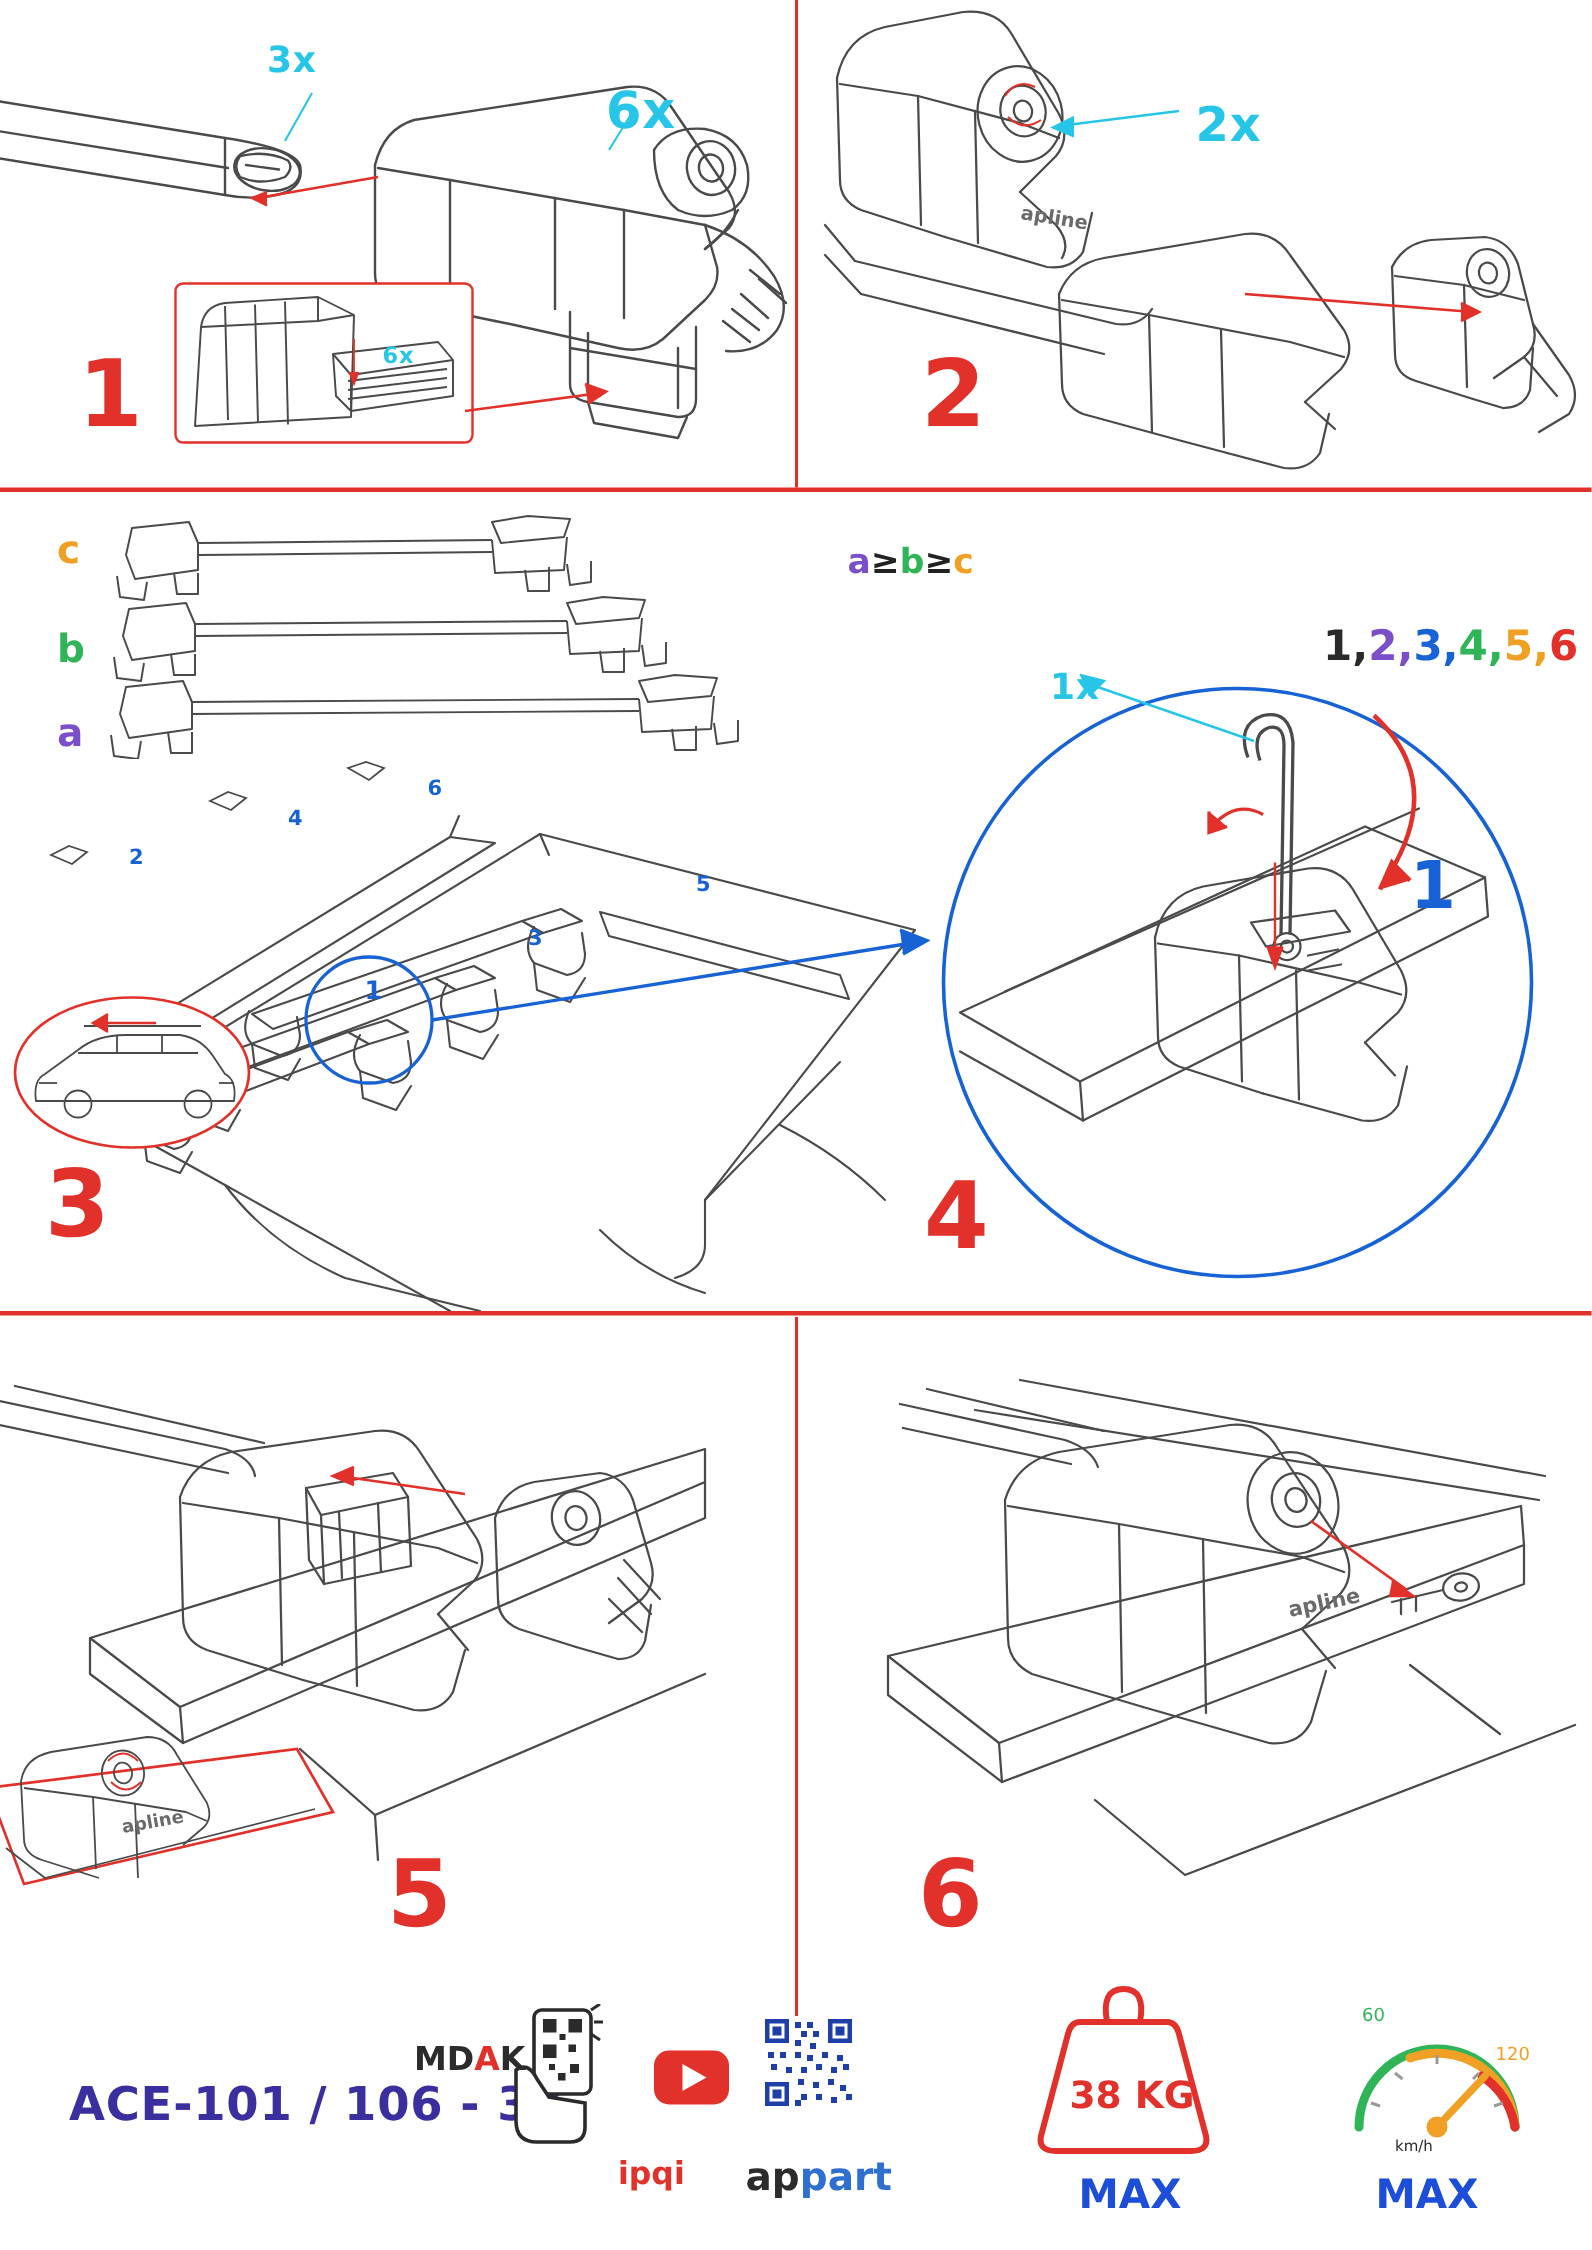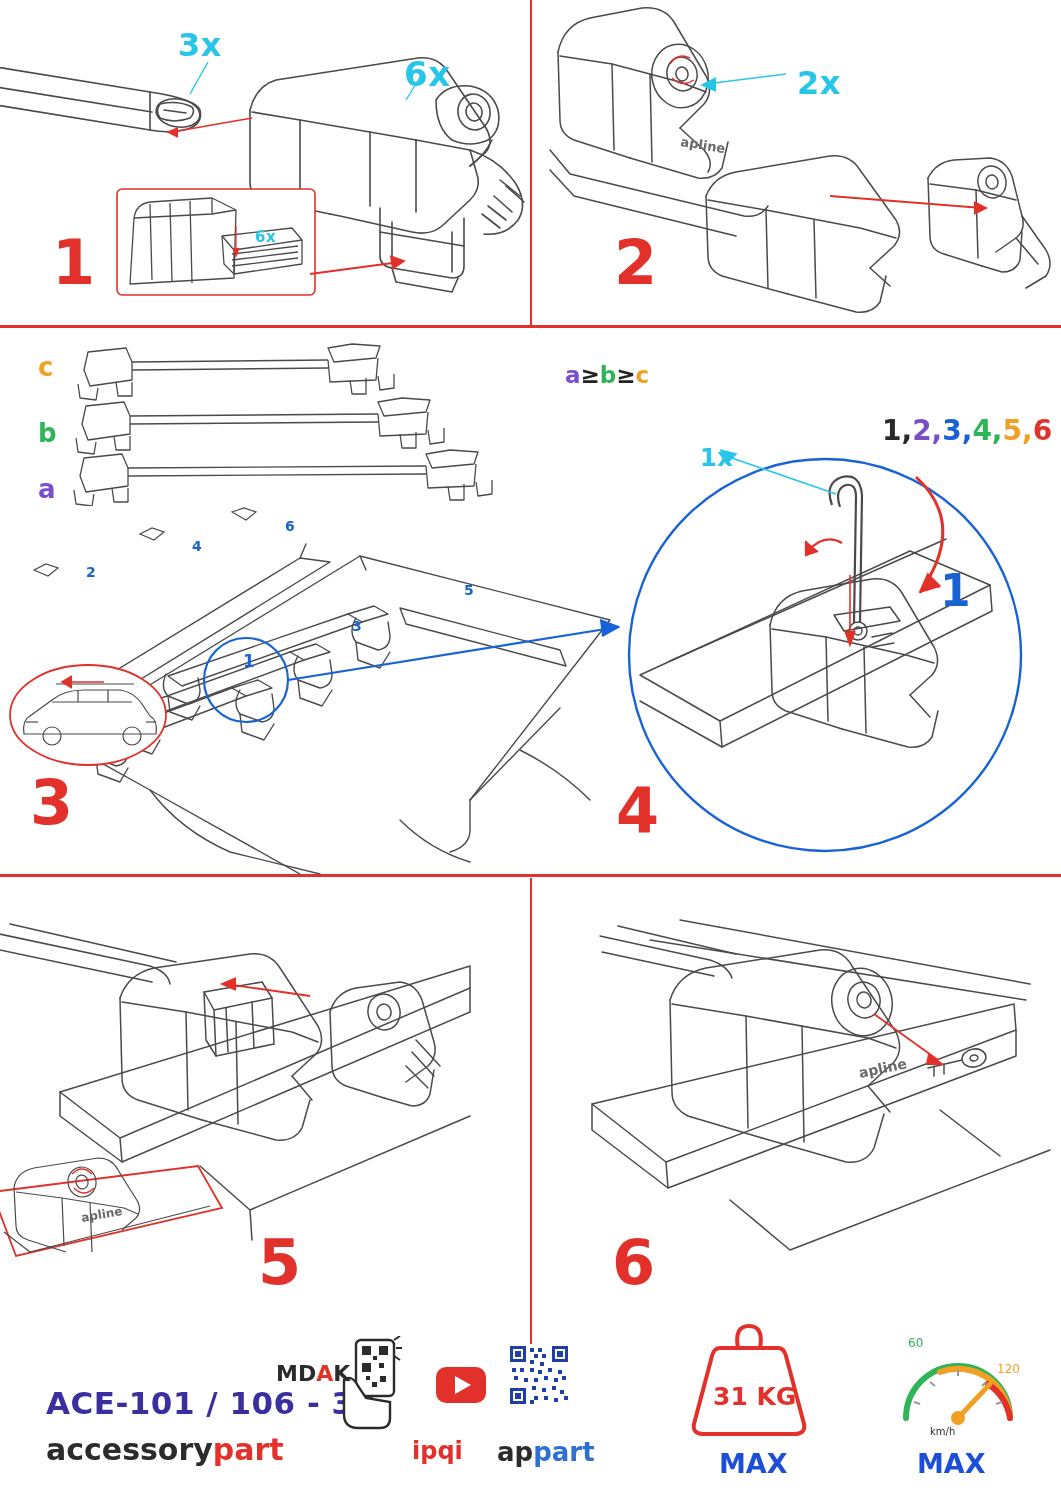--- a/index.html
+++ b/index.html
@@ -47,21 +47,21 @@
 
   
   .qty {
     position: absolute;
     color: #27c6e8;
     font-family: "DejaVu Sans", sans-serif;
     font-weight: 700;
     font-size: 30px;
     letter-spacing: 0.5px;
   }
-  .qty.q3x { left: 178px; top: 26px; font-size: 32px; }
+  .qty.q3x { left: 178px; top: 26px; font-size: 24px; }
   .qty.q6x { left: 404px; top: 54px; font-size: 34px; }
   .qty.q2x { left: 797px; top: 64px; font-size: 32px; }
   .qty.q1x { left: 700px; top: 444px; font-size: 24px; }
   .qty.qin6x { left: 255px; top: 228px; font-size: 15px; color: #27c6e8; }
 
   
   .lab {
     position: absolute;
     font-family: "DejaVu Sans", sans-serif;
     font-weight: 700;
@@ -131,21 +131,21 @@
   .mdak {
     position: absolute; left: 276px; top: 1361px;
     font-family: "DejaVu Sans", sans-serif;
     font-weight: 700; font-size: 22px; color: #2b2b2b;
   }
   .mdak .red { color: #e2312a; }
 
   .ipqi {
     position: absolute; left: 412px; top: 1437px;
     font-family: "DejaVu Sans", sans-serif;
-    font-weight: 700; font-size: 24px; color: #e2312a; text-align: right;
+    font-weight: 700; font-size: 21px; color: #e2312a; text-align: right;
   }
   .apline {
     position: absolute; left: 497px; top: 1437px;
     font-family: "DejaVu Sans", sans-serif;
     font-weight: 700; font-size: 26px; color: #2b2b2b;
   }
   .apline .blue { color: #2f6fd0; }
 
   .maxweight-label, .maxspeed-label {
     position: absolute;
@@ -615,23 +615,20 @@
 
     <g stroke="#e2312a" stroke-width="1.8" fill="none">
       <path d="M344,134 L408,180"></path>
       <path d="M398,174 L412,184 L396,184" fill="#e2312a"></path>
     </g>
     <text x="330" y="198" font-family="DejaVu Sans, sans-serif" font-size="14" font-weight="700" fill="#6a6a6a" transform="rotate(-12 330 198)">apline</text>
   </svg>
   <div class="stepnum s6">6</div>
 
   <div class="model">ACE-101 / 106 - 3X</div>
-  <div class="brand">
-    <span class="acc">accessory</span><span class="part">part</span>
-  </div>
 
   <svg class="abs" style="left:336px; top:1336px;" width="66" height="96" viewBox="0 0 66 96">
     <rect x="20" y="4" width="38" height="56" rx="5" fill="#fff" stroke="#2b2b2b" stroke-width="2.4"></rect>
     <g fill="#2b2b2b">
       <rect x="26" y="10" width="9" height="9"></rect>
         <rect x="43" y="10" width="9" height="9"></rect>
       <rect x="26" y="27" width="9" height="9"></rect>
         <rect x="43" y="27" width="5" height="5"></rect>
       <rect x="37" y="20" width="4" height="4"></rect>
         <rect x="30" y="40" width="4" height="4"></rect>
@@ -702,21 +699,21 @@
   </div>
   <div class="ipqi">ipqi</div>
   <div class="apline">
     <span>ap</span><span class="blue">part</span>
   </div>
 
   <svg class="abs" style="left:684px; top:1318px;" width="130" height="120" viewBox="0 0 130 120">
     <path d="M36,30 Q30,30 28,38 L10,106 Q8,116 20,116 L110,116 Q122,116 120,106 L102,38 Q100,30 94,30 Z" fill="#fff" stroke="#e2312a" stroke-width="4" stroke-linejoin="round"></path>
     <path d="M54,30 Q50,8 65,8 Q80,8 76,30" fill="none" stroke="#e2312a" stroke-width="4"></path>
   </svg>
-  <div class="kgtext">31 KG</div>
+  <div class="kgtext">38 KG</div>
   <div class="maxweight-label">MAX</div>
 
   <svg class="abs" style="left:896px; top:1322px;" width="124" height="118" viewBox="0 0 124 118">
     <path d="M10,96 A52,52 0 0 1 114,96" fill="none" stroke="#2fb457" stroke-width="6" stroke-linecap="round"></path>
     <path d="M44,50 A52,52 0 0 1 114,96" fill="none" stroke="#f0a024" stroke-width="6" stroke-linecap="round"></path>
     <path d="M92,62 A52,52 0 0 1 114,96" fill="none" stroke="#e2312a" stroke-width="6" stroke-linecap="round"></path>
     <circle cx="62" cy="96" r="7" fill="#f0a024"></circle>
     <path d="M62,96 L94,62" stroke="#f0a024" stroke-width="5" stroke-linecap="round"></path>
     <g stroke="#9a9a9a" stroke-width="2">
       <path d="M18,80 L24,82"></path>

